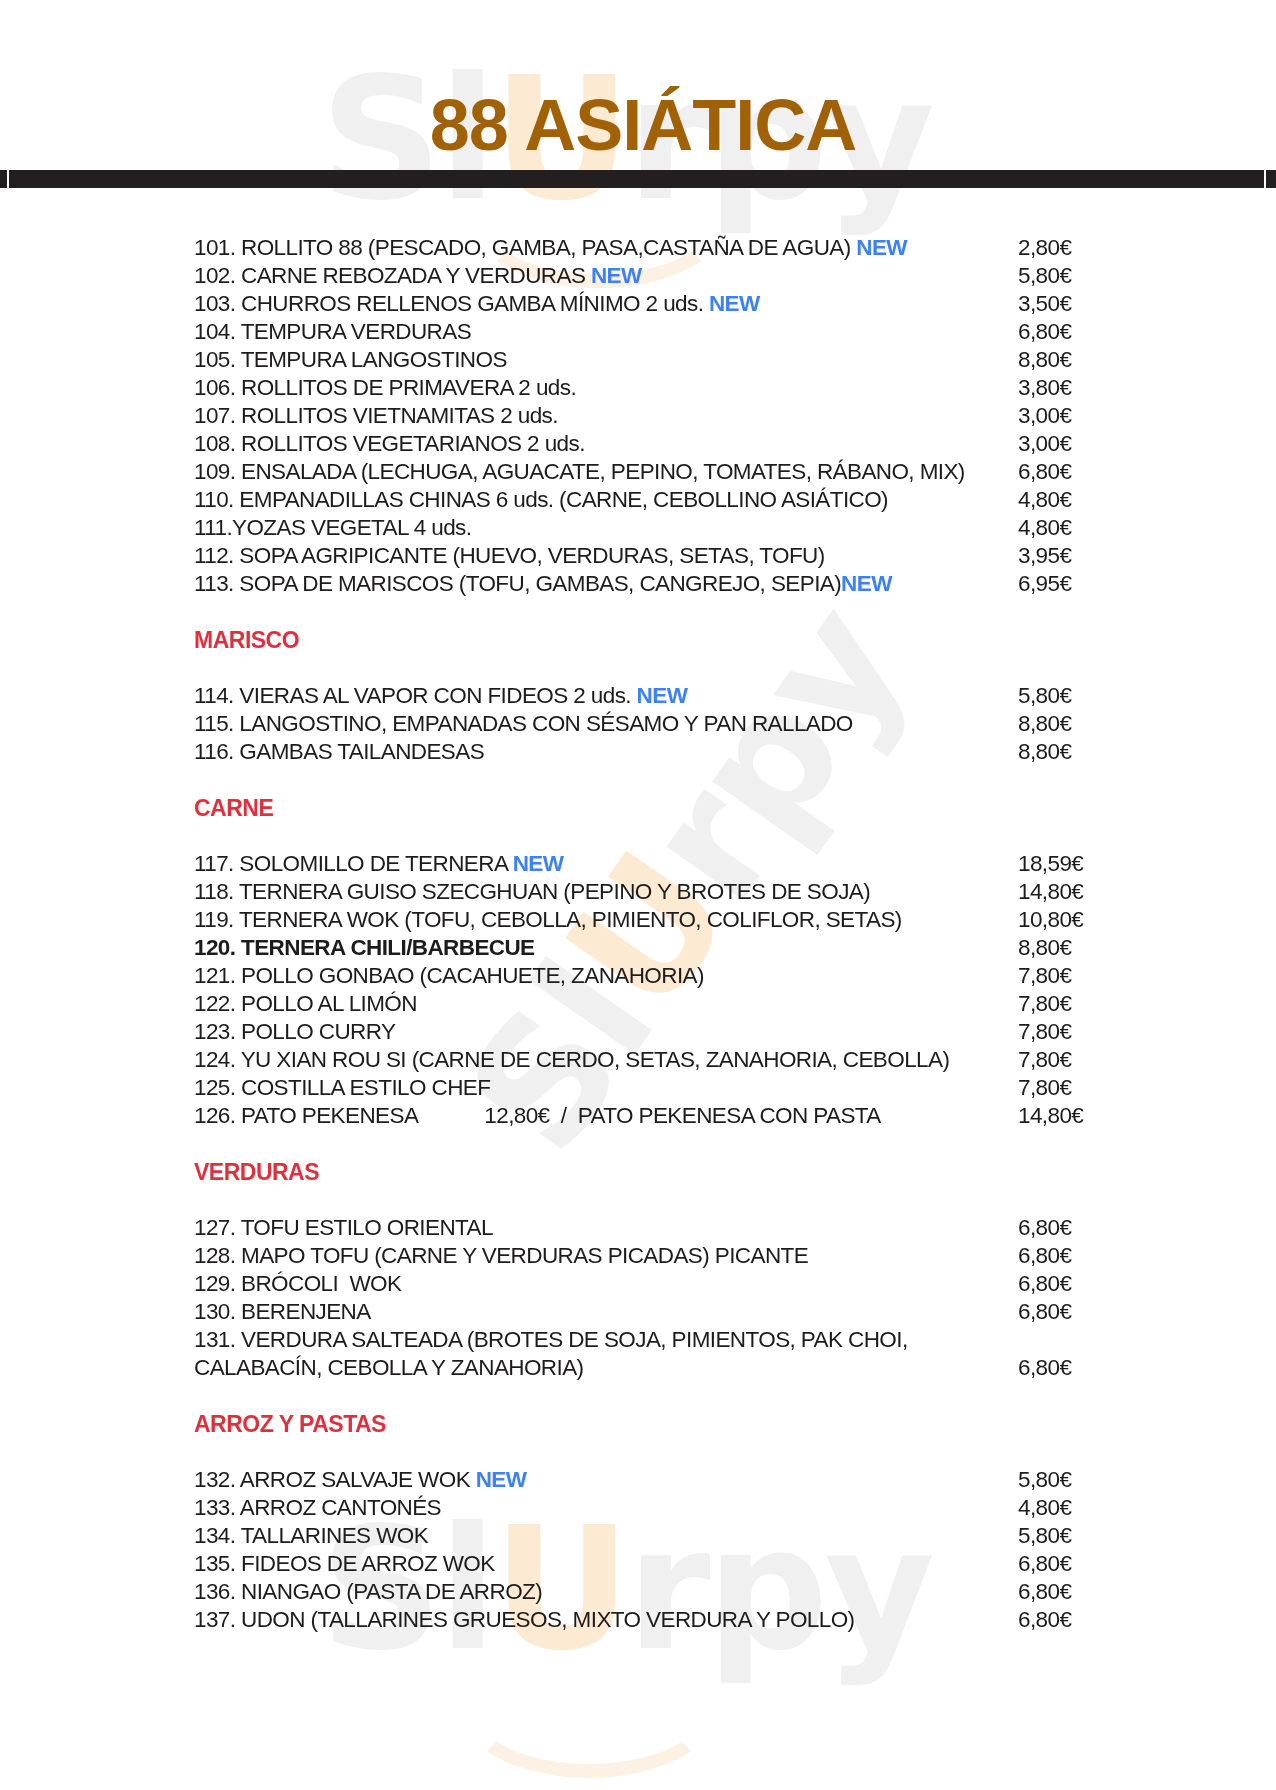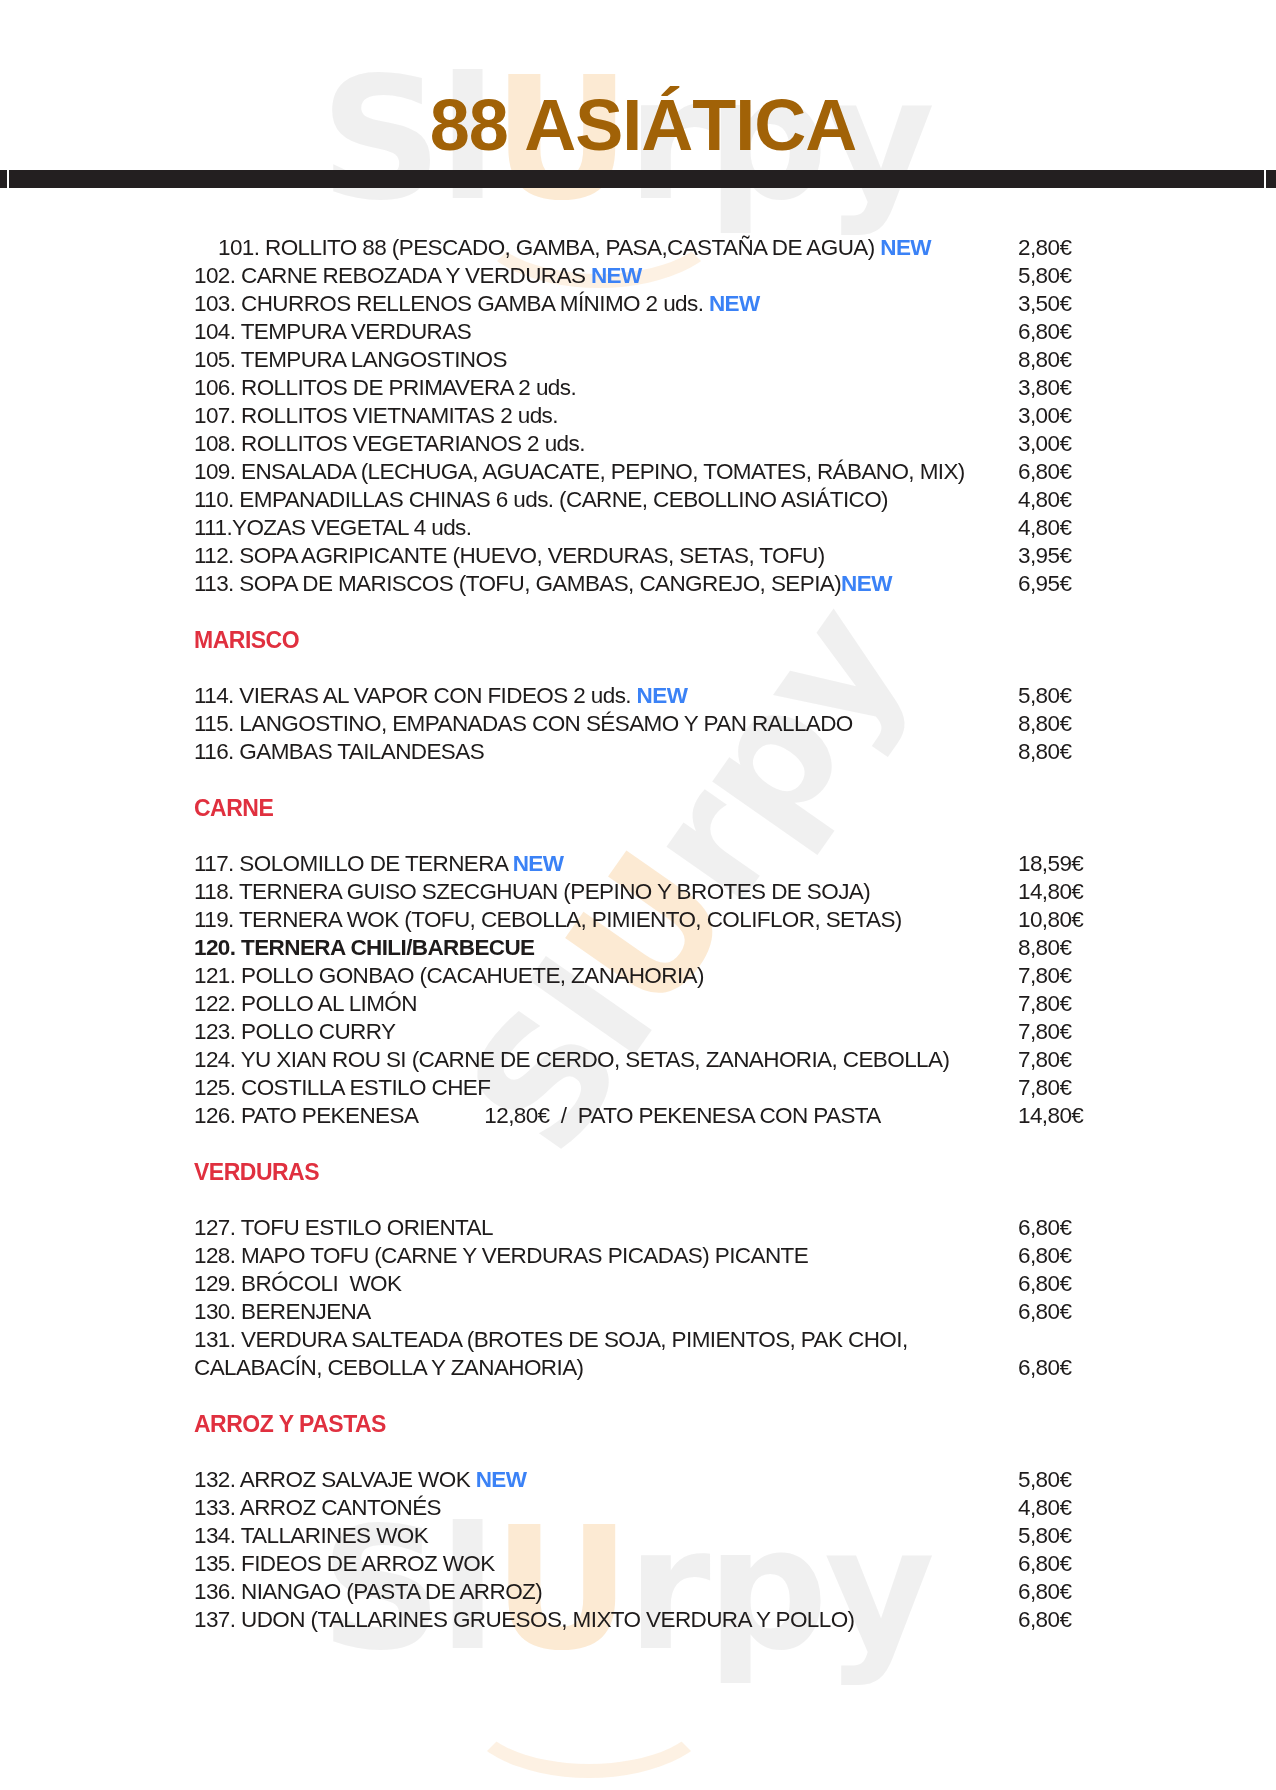--- a/index.html
+++ b/index.html
@@ -116,21 +116,21 @@
 
 <h1 class="title">88 ASIÁTICA</h1>
 <div class="rule">
   <span class="cap-l"></span>
   <span class="cap-r"></span>
 </div>
 
 <div class="menu" id="menu">
     <section class="section">
       <div class="item">
-        <span class="name"><span style="white-space: pre; margin-left: 24px;">101. ROLLITO 88 (PESCADO, GAMBA, PASA,CASTAÑA DE AGUA) </span><span class="new">NEW</span></span>
+        <span class="name"><span style="white-space: pre;">101. ROLLITO 88 (PESCADO, GAMBA, PASA,CASTAÑA DE AGUA) </span><span class="new">NEW</span></span>
         <span class="price">2,80€</span>
       </div>
       <div class="item">
         <span class="name"><span style="white-space: pre;">102. CARNE REBOZADA Y VERDURAS </span><span class="new">NEW</span></span>
         <span class="price">5,80€</span>
       </div>
       <div class="item">
         <span class="name"><span style="white-space: pre;">103. CHURROS RELLENOS GAMBA MÍNIMO 2 uds. </span><span class="new">NEW</span></span>
         <span class="price">3,50€</span>
       </div>

